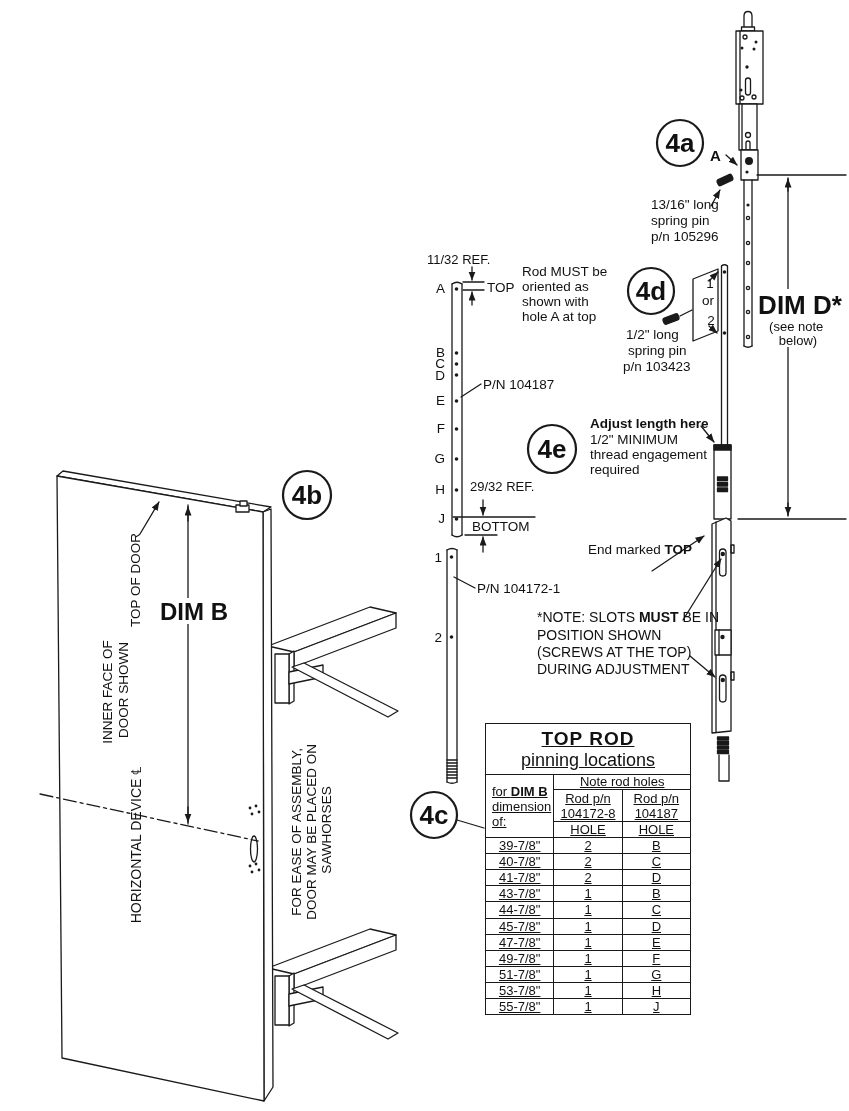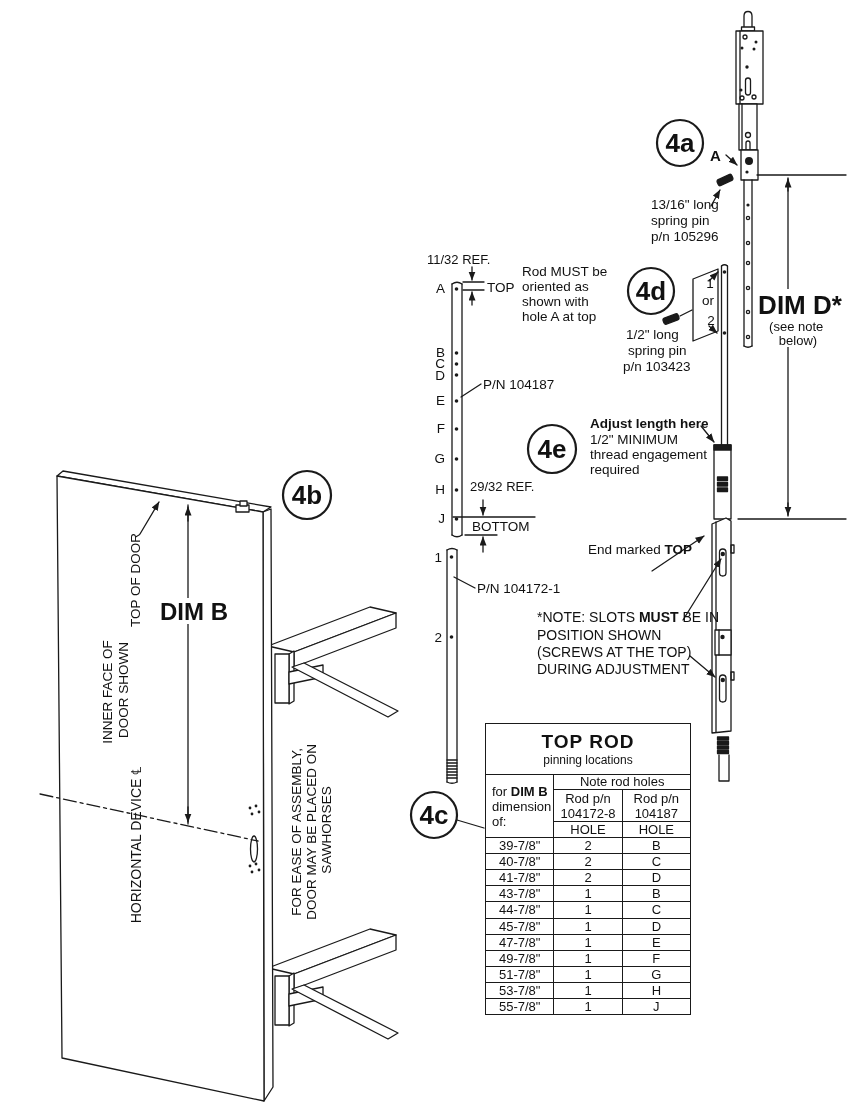--- a/index.html
+++ b/index.html
@@ -3,26 +3,26 @@
 <meta charset="utf-8">
 <style>
   html,body{margin:0;padding:0;background:#fff;}
   #page{position:relative;width:849px;height:1111px;background:#fff;overflow:hidden;
         font-family:"Liberation Sans",sans-serif;color:#111;}
   #art{position:absolute;left:0;top:0;}
   #art text{font-family:"Liberation Sans",sans-serif;fill:#111;stroke:none;}
   .b{font-weight:bold;}
   
   #pin-table{position:absolute;left:485px;top:723px;width:206px;border-collapse:collapse;
-             background:#fff;font-size:13px;color:#111;table-layout:fixed;}
+             background:#fff;font-size:13px;color:#111;table-layout:fixed;text-decoration:underline;}
   #pin-table td{border:1.5px solid #1a1a1a;text-align:center;padding:0;line-height:15.1px;
                 height:15.1px;overflow:hidden;}
   #pin-table td.title-cell{height:46px;line-height:normal;padding:2px 0;}
   #pin-table .tbl-title{font-weight:bold;font-size:19px;letter-spacing:1px;}
-  #pin-table .tbl-sub{font-size:12px;}
+  #pin-table .tbl-sub{font-size:18px;}
   #pin-table td.col1{vertical-align:middle;text-align:left;padding-left:6px;line-height:15px;}
   #pin-table td.two-line{height:31px;line-height:15px;text-align:center;}
   
   #footnote{position:absolute;left:473px;top:1008px;width:330px;font-size:15.5px;
             line-height:17.8px;color:#111;}
 </style>
 </head>
 <body>
 
 <div id="page">

